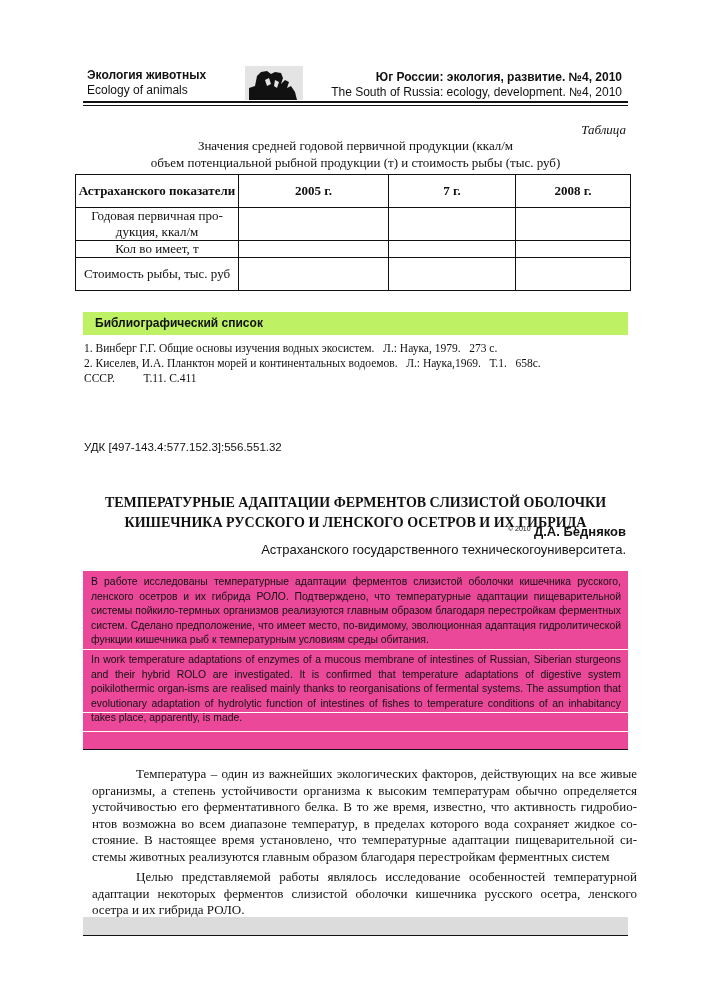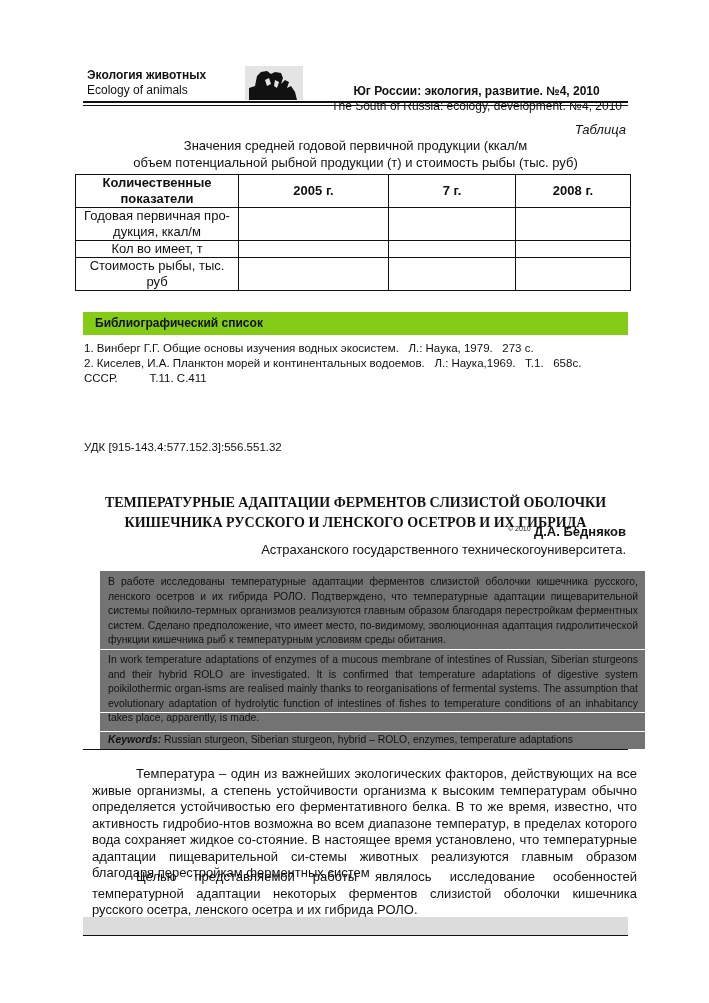--- a/index.html
+++ b/index.html
@@ -1,49 +1,49 @@
 <!DOCTYPE html>
 <html><head>
 <meta charset="utf-8">
 <style>
   html, body { margin: 0; padding: 0; background: #ffffff; }
   body { width: 709px; height: 1003px; position: relative; overflow: hidden; color: #111; }
   .sans { font-family: "Liberation Sans", sans-serif; }
-  .serif { font-family: Liberation Sans, sans-serif; }
+  .serif { font-family: Liberation Serif, serif; }
 
   .header { position: absolute; left: 83px; top: 66px; width: 545px; height: 34px; }
   .hdr-left { position: absolute; left: 4px; top: 2px; font-size: 12px; line-height: 15px; }
   .hdr-left .ru { font-weight: bold; }
-  .hdr-right { position: absolute; right: 6px; top: 18px; font-size: 12px; line-height: 15px; text-align: center; }
+  .hdr-right { position: absolute; right: 6px; top: 4px; font-size: 12px; line-height: 15px; text-align: right; }
   .hdr-right .ru { font-weight: bold; }
   .logo { position: absolute; left: 162px; top: 0px; width: 58px; height: 34px; }
   .hdr-rule1 { position: absolute; left: 83px; top: 101px; width: 545px; height: 2px; background: #111; }
   .hdr-rule2 { position: absolute; left: 83px; top: 105px; width: 545px; height: 1px; background: #111; }
 
   .table-label { position: absolute; right: 83px; top: 122px; font-size: 13px; font-style: italic; }
   .table-caption { position: absolute; left: 83px; width: 545px; top: 137px; font-size: 13px; line-height: 17px; text-align: center; }
 
   table.data { position: absolute; left: 75px; top: 174px; width: 556px; border-collapse: collapse; font-size: 13px; }
   table.data td, table.data th { border: 1px solid #111; padding: 0 2px; text-align: center; line-height: 16px; vertical-align: middle; }
   table.data th { font-weight: bold; height: 32px; }
   table.data td.lbl { width: 158px; }
 
-  .bib-bar { position: absolute; left: 83px; top: 312px; width: 545px; height: 23px; background: #84cc16; }
+  .bib-bar { position: absolute; left: 83px; top: 312px; width: 545px; height: 23px; background: #bef264; }
   .bib-title { position: absolute; left: 12px; top: 4px; font-size: 12px; font-weight: bold; }
   .bib-list { position: absolute; left: 84px; top: 341px; width: 545px; font-size: 11.5px; line-height: 15px; }
   .bib-list div { white-space: pre; }
 
   .udk { position: absolute; left: 84px; top: 441px; font-size: 11.5px; }
   .title { position: absolute; left: 83px; top: 493px; width: 545px; text-align: center; font-size: 14px; font-weight: bold; line-height: 20px; font-family: Liberation Serif, serif; }
   .author { position: absolute; right: 83px; top: 524px; font-size: 12px; text-align: right; }
   .author .copy { font-size: 7px; vertical-align: super; }
   .author .name { font-weight: bold; font-size: 13px; }
   .affil { position: absolute; right: 83px; top: 542px; font-size: 13px; }
 
-  .abstract { position: absolute; left: 83px; top: 571px; width: 545px; height: 178px; background: #737373; margin-left: 17px; }
+  .abstract { position: absolute; left: 83px; top: 571px; width: 545px; height: 178px; background: #ec4899; }
   .abs-p { position: absolute; left: 8px; width: 530px; font-size: 10.4px; line-height: 14.5px; text-align: justify; }
   .abs-ru { top: 4px; }
   .abs-en { top: 82px; }
   .abs-sep { position: absolute; left: 0; width: 545px; height: 1px; background: #ffffff; }
   .kw { position: absolute; left: 8px; font-size: 10.4px; }
   .kw .k { font-weight: bold; font-style: italic; }
   .abs-bottom { position: absolute; left: 83px; top: 749px; width: 545px; height: 1px; background: #111; }
 
   .body-p { position: absolute; left: 92px; width: 545px; font-size: 13px; line-height: 16.5px; text-align: justify; }
   .body-p .indent { display: inline-block; width: 44px; }
@@ -78,21 +78,21 @@
 <div class="hdr-rule2"></div>
 
 <div class="table-label serif">Таблица</div>
 <div class="table-caption serif">
   <div>Значения средней годовой первичной продукции (ккал/м</div>
   <div>объем потенциальной рыбной продукции (т) и стоимость рыбы (тыс. руб)</div>
 </div>
 <table class="data serif">
   <tbody>
       <tr>
-    <th style="width:158px">Количественные показатели</th>
+    <th style="width:158px">Астраханского показатели</th>
     <th style="width:145px">2005 г.</th>
     <th style="width:122px">7 г.</th>
     <th>2008 г.</th>
   </tr>
   <tr>
     <td class="lbl" style="height:32px">Годовая первичная про-дукция, ккал/м</td>
     <td></td>
     <td></td>
     <td></td>
   </tr>
@@ -113,40 +113,37 @@
 
 <div class="bib-bar sans">
   <div class="bib-title">Библиографический список</div>
 </div>
 <div class="bib-list serif">
   <div>1. Винберг Г.Г. Общие основы изучения водных экосистем.   Л.: Наука, 1979.   273 с.</div>
   <div>2. Киселев, И.А. Планктон морей и континентальных водоемов.   Л.: Наука,1969.   Т.1.   658с.</div>
   <div>СССР.          Т.11. С.411</div>
 </div>
 
-<div class="udk sans">УДК [915-143.4:577.152.3]:556.551.32</div>
+<div class="udk sans">УДК [497-143.4:577.152.3]:556.551.32</div>
 <div class="title sans">
   <div>ТЕМПЕРАТУРНЫЕ АДАПТАЦИИ ФЕРМЕНТОВ СЛИЗИСТОЙ ОБОЛОЧКИ</div>
   <div>КИШЕЧНИКА РУССКОГО И ЛЕНСКОГО ОСЕТРОВ И ИХ ГИБРИДА</div>
 </div>
 <div class="author sans">
   <span class="copy">© 2010</span>
   <span class="name">Д.А. Бедняков</span>
 </div>
 <div class="affil sans">Астраханского государственного техническогоуниверситета.</div>
 
 <div class="abstract sans">
   <div class="abs-p abs-ru">В работе исследованы температурные адаптации ферментов слизистой оболочки кишечника русского, ленского осетров и их гибрида РОЛО. Подтверждено, что температурные адаптации пищеварительной системы пойкило-термных организмов реализуются главным образом благодаря перестройкам ферментных систем. Сделано предположение, что имеет место, по-видимому, эволюционная адаптация гидролитической функции кишечника рыб к температурным условиям среды обитания.</div>
   <div class="abs-sep" style="top:78px"></div>
   <div class="abs-p abs-en">In work temperature adaptations of enzymes of a mucous membrane of intestines of Russian, Siberian sturgeons and their hybrid ROLO are investigated. It is confirmed that temperature adaptations of digestive system poikilothermic organ-isms are realised mainly thanks to reorganisations of fermental systems. The assumption that evolutionary adaptation of hydrolytic function of intestines of fishes to temperature conditions of an inhabitancy takes place, apparently, is made.</div>
   <div class="abs-sep" style="top:141px"></div>
   <div class="abs-sep" style="top:160px"></div>
-  <div class="kw" style="top:163px">
-    <span class="k">Keywords:</span><span> Russian sturgeon, Siberian sturgeon, hybrid – ROLO, enzymes, temperature adaptations</span>
-  </div>
 </div>
 <div class="abs-bottom"></div>
 
 <div class="body-p p1 serif"><span class="indent"></span><span>Температура – один из важнейших экологических факторов, действующих на все живые организмы, а степень устойчивости организма к высоким температурам обычно определяется устойчивостью его ферментативного белка. В то же время, известно, что активность гидробио-нтов возможна во всем диапазоне температур, в пределах которого вода сохраняет жидкое со-стояние. В настоящее время установлено, что температурные адаптации пищеварительной си-стемы животных реализуются главным образом благодаря перестройкам ферментных систем</span></div>
 <div class="body-p p2 serif"><span class="indent"></span><span>Целью представляемой работы являлось исследование особенностей температурной адаптации некоторых ферментов слизистой оболочки кишечника русского осетра, ленского осетра и их гибрида   РОЛО.</span></div>
 
 <div class="foot-bar"></div>
 <div class="foot-rule"></div>
 
 </body></html>

